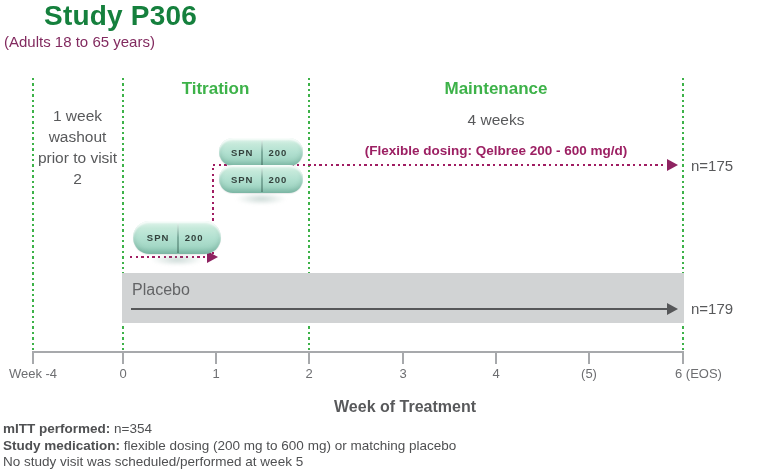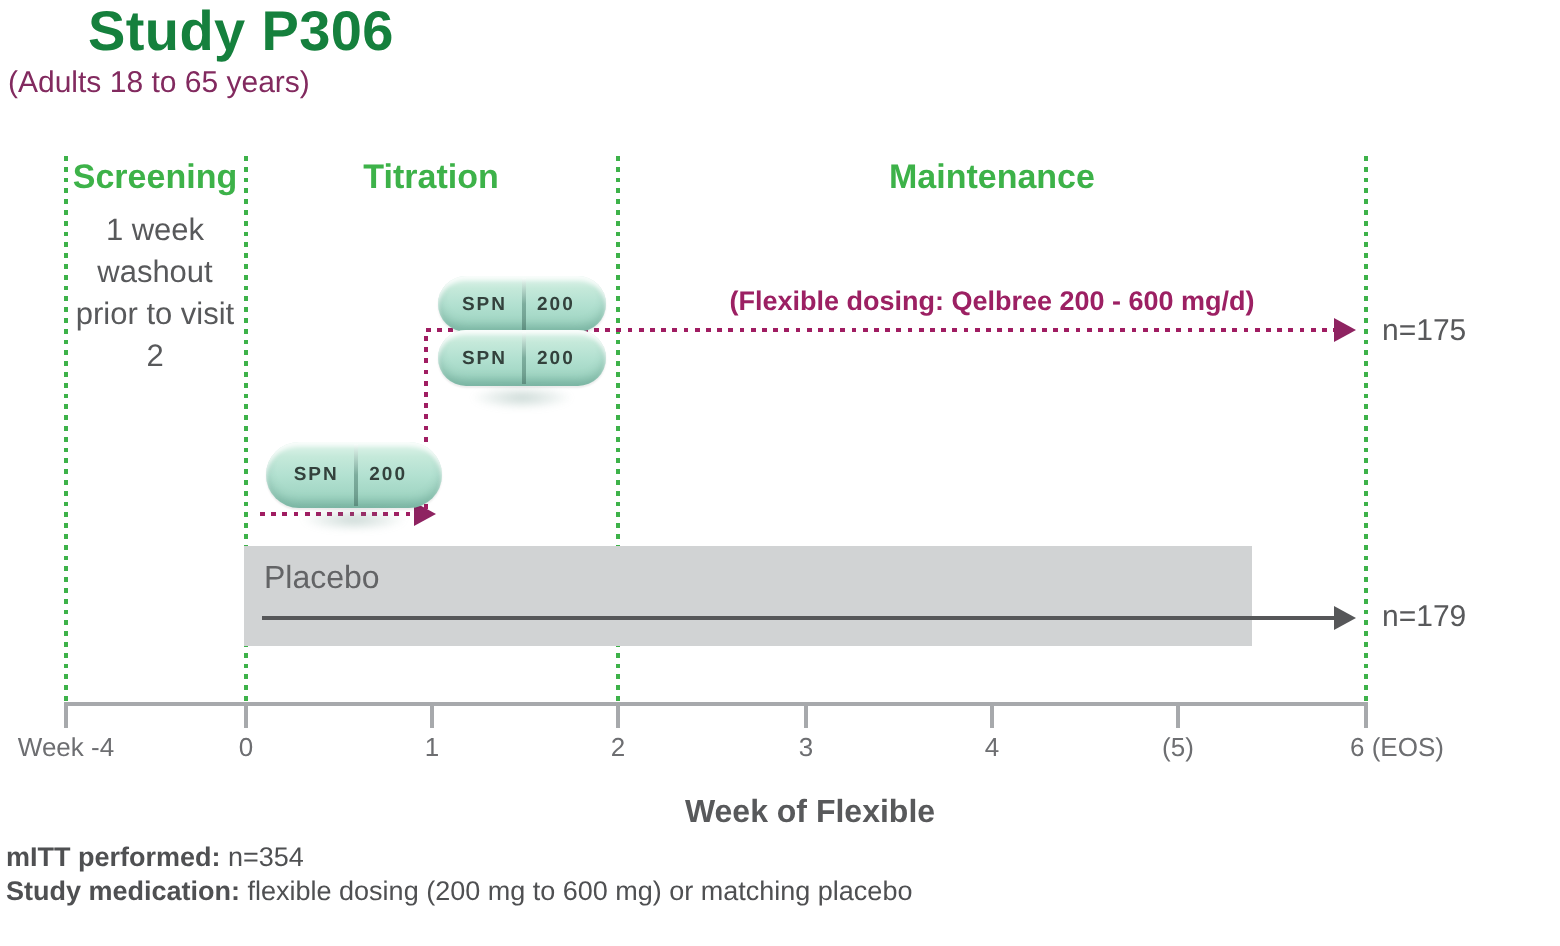--- a/index.html
+++ b/index.html
@@ -44,21 +44,21 @@
   .capsule .seam { position:absolute; left:50%; top:1px; bottom:1px; width:1.5px;
                    background:linear-gradient(180deg,rgba(255,255,255,0.4),rgba(80,130,115,0.55),rgba(60,100,88,0.5)); }
   .capsule .cap-txt { font-size:9.5px; font-weight:bold; letter-spacing:1px; color:#33413c; }
   .capsule .cap-left  { position:absolute; right:53%; padding-right:5px; }
   .capsule .cap-right { position:absolute; left:53%;  padding-left:5px; }
   .capsule.reflect::after { content:""; position:absolute; left:10%; right:10%; top:103%; height:16px;
              background:radial-gradient(ellipse 50% 50% at 50% 30%, rgba(110,150,140,0.35), transparent 75%);
              filter:blur(1.5px); }
 
   
-  .placebo-bar { position:absolute; left:122px; top:273px; width:504px; height:50px;
+  .placebo-bar { position:absolute; left:122px; top:273px; width:562px; height:50px;
                  background:#d1d3d4; z-index:2; }
   .placebo-label { position:absolute; left:10px; top:8px; font-size:16px; color:#636466; }
   .placebo-line { position:absolute; left:9px; top:35px; width:536px; height:2px; background:#565759; }
   .placebo-head { position:absolute; left:545px; top:30px; width:0; height:0;
                   border-top:6px solid transparent; border-bottom:6px solid transparent;
                   border-left:11px solid #565759; }
 
   
   .axis-line { position:absolute; left:32px; top:351px; width:652px; height:2px; background:#a7a9ac; z-index:1; }
   .tick { position:absolute; top:352px; width:2px; height:12px; background:#a7a9ac; z-index:1; }
@@ -77,25 +77,25 @@
 <div id="stage">
 
   <div class="title">Study P306</div>
   <div class="subtitle">(Adults 18 to 65 years)</div>
 
   <div class="vline" style="left:32px"></div>
   <div class="vline" style="left:122px"></div>
   <div class="vline" style="left:308px"></div>
   <div class="vline" style="left:682px"></div>
 
-  <div class="phase-name" style="left:33px;width:89px">Screening</div>
   <div class="phase-name" style="left:122px;width:187px">Titration</div>
   <div class="phase-name" style="left:309px;width:374px">Maintenance</div>
 
   <div class="phase-dur" style="left:37px;top:105px;width:81px">1 week washout prior to visit 2</div>
+  <div class="phase-dur" style="left:309px;top:109px;width:374px">4 weeks</div>
 
   <div class="flex-note" style="left:309px;width:374px">(Flexible dosing: Qelbree 200 - 600 mg/d)</div>
 
   <div class="dot-h" style="left:130px;top:256px;width:78px"></div>
   <div class="arrowhead" style="left:207px;top:251px"></div>
   <div class="dot-v" style="left:212px;top:168px;height:88px"></div>
   <div class="dot-h" style="left:213px;top:164px;width:454px"></div>
   <div class="arrowhead" style="left:667px;top:159px"></div>
   <div class="n-label" style="left:691px;top:157px">n=175</div>
 
@@ -134,20 +134,21 @@
 
   <div class="tick-label centered" style="left:33px">Week -4</div>
   <div class="tick-label centered" style="left:123px">0</div>
   <div class="tick-label centered" style="left:216px">1</div>
   <div class="tick-label centered" style="left:309px">2</div>
   <div class="tick-label centered" style="left:403px">3</div>
   <div class="tick-label centered" style="left:496px">4</div>
   <div class="tick-label centered" style="left:589px">(5)</div>
   <div class="tick-label" style="left:675px">6 (EOS)</div>
 
-  <div class="axis-title">Week of Flexible</div>
+  <div class="axis-title">Week of Treatment</div>
 
   <div class="footnotes">
     <div><b>mITT performed:</b><span> n=354</span></div>
     <div><b>Study medication:</b><span> flexible dosing (200 mg to 600 mg) or matching placebo</span></div>
+    <div><b></b><span>No study visit was scheduled/performed at week 5</span></div>
   </div>
 
 </div>
 
 </body></html>

